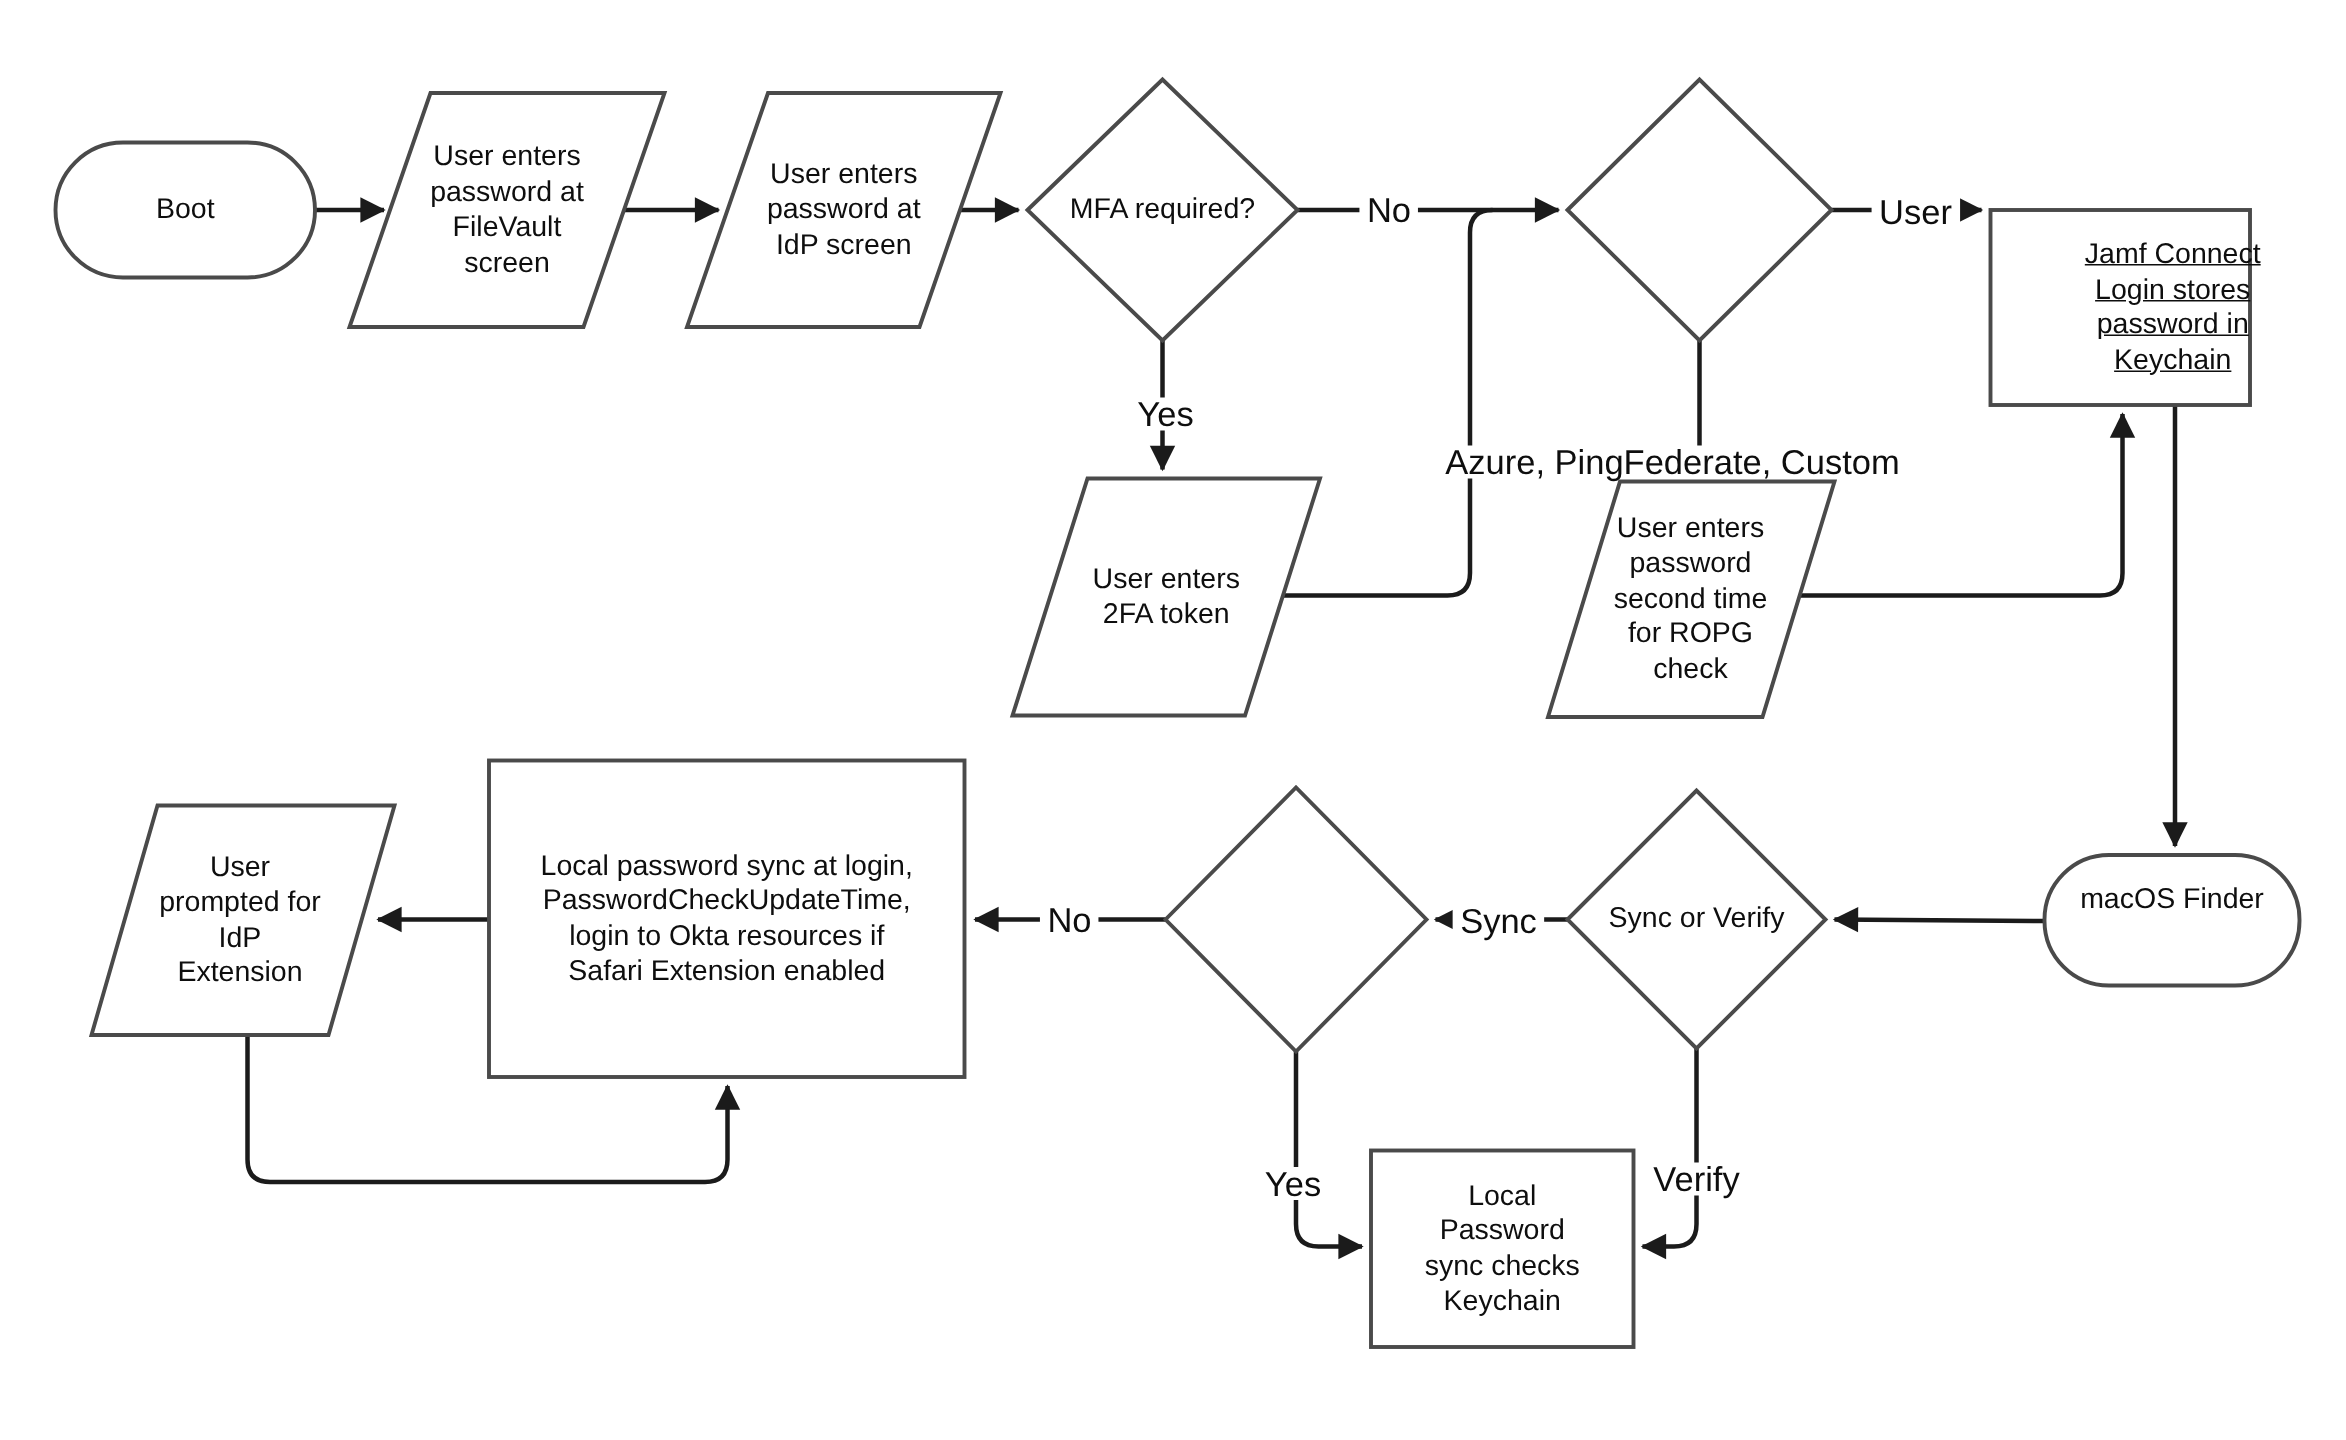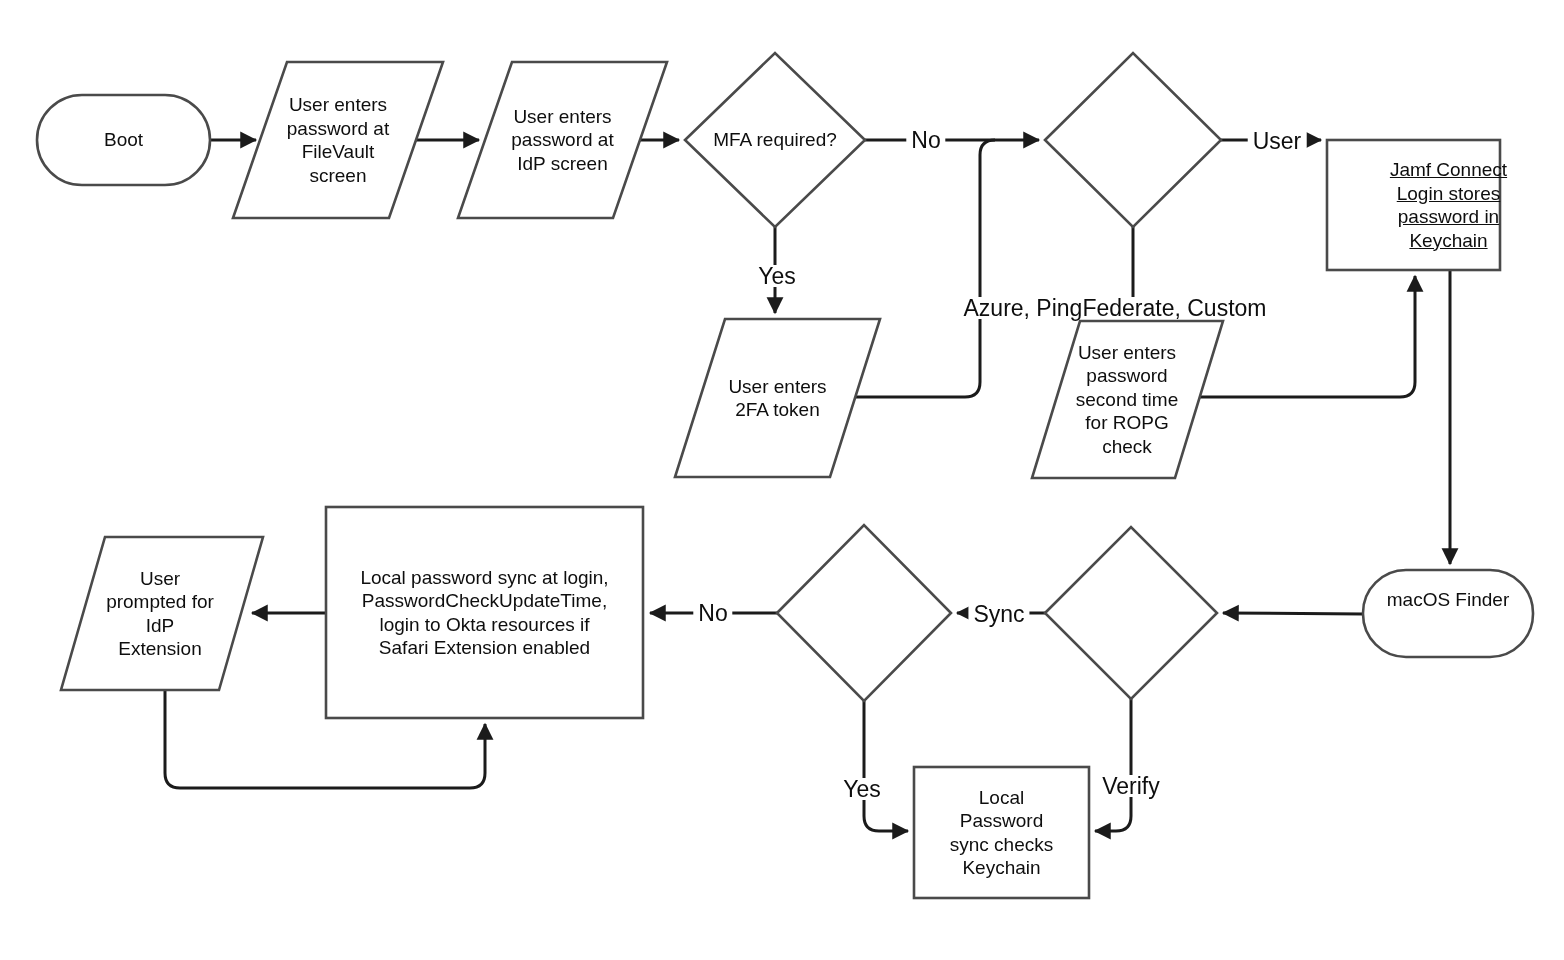--- a/index.html
+++ b/index.html
@@ -118,20 +118,21 @@
   <div class="nlabel" style="left:1037px;top:329px;width:180px;height:141px;">User enters
 password
 second time
 for ROPG
 check</div>
   <div class="nlabel" style="left:1365px;top:145px;width:167px;height:120px;text-decoration:underline;">Jamf Connect
 Login stores
 password in
 Keychain</div>
   <div class="nlabel" style="left:1363px;top:556px;width:170px;height:87px;">macOS Finder</div>
+  <div class="nlabel" style="left:1045px;top:535px;width:172px;height:156px;">Sync or Verify</div>
   <div class="nlabel" style="left:331px;top:512px;width:307px;height:201px;text-align:center;">Local password sync at login,
 PasswordCheckUpdateTime,
 login to Okta resources if
 Safari Extension enabled</div>
   <div class="nlabel" style="left:70px;top:545px;width:180px;height:137px;">User
 prompted for
 IdP
 Extension</div>
   <div class="nlabel" style="left:917px;top:770px;width:169px;height:125px;">Local
 Password

